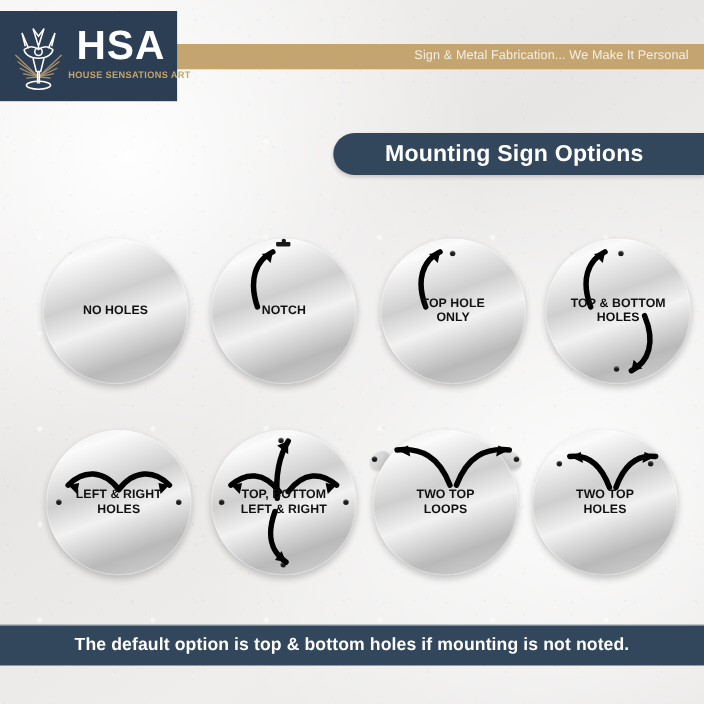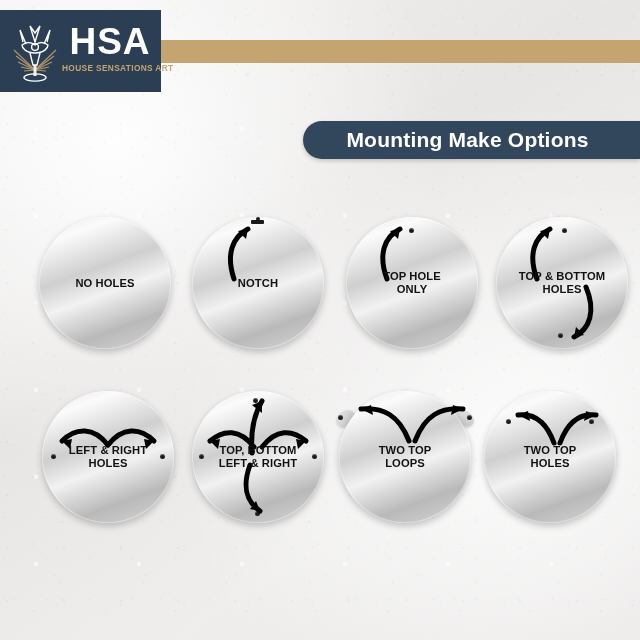--- a/index.html
+++ b/index.html
@@ -103,20 +103,21 @@
     display:block;text-align:center;line-height:36px;color:#ffffff;
     font-size:16px;font-weight:bold;letter-spacing:.1px;
   }
 </style>
 </head>
 <body>
 
 <div id="page">
 
   <div class="goldbar"></div>
+  <div class="tagline">Sign &amp; Metal Fabrication... We Make It Personal</div>
 
   <div class="logobox">
     <svg class="emblem" viewBox="0 0 54 64">
       <g stroke="#b79b6a" stroke-width="1.1" fill="none" opacity=".95">
         <path d="M27 50 L6 30"></path>
           <path d="M27 50 L8 36"></path>
           <path d="M27 50 L10 42"></path>
         <path d="M27 50 L13 47"></path>
           <path d="M27 50 L16 51"></path>
         <path d="M27 50 L48 30"></path>
@@ -136,21 +137,21 @@
         <ellipse cx="27" cy="57.5" rx="11" ry="3.6"></ellipse>
       </g>
     </svg>
     <div class="logotext">
       <div class="hsa">HSA</div>
       <div class="sub">HOUSE SENSATIONS ART</div>
     </div>
   </div>
 
   <div class="titlepill">
-    <span>Mounting Make Options</span>
+    <span>Mounting Sign Options</span>
   </div>
 
   <div class="grid">
 
     <div class="cell" style="left:25px;top:0px;">
       <div class="disc-wrap">
         <div class="disc"></div>
         <div class="disc-label">NO HOLES</div>
       </div>
     </div>
@@ -277,14 +278,17 @@
           <path d="M90 66 C98 44 110 36 126 38" stroke="#000" stroke-width="5" fill="none" stroke-linecap="round"></path>
           <path d="M126 38 L116 34 L114 44 Z" fill="#000"></path>
         </svg>
         <div class="disc-label">TWO TOP
 HOLES</div>
       </div>
     </div>
 
   </div>
 
+  <div class="footer">
+    <span>The default option is top &amp; bottom holes if mounting is not noted.</span>
+  </div>
 
 </div>
 
 </body></html>

